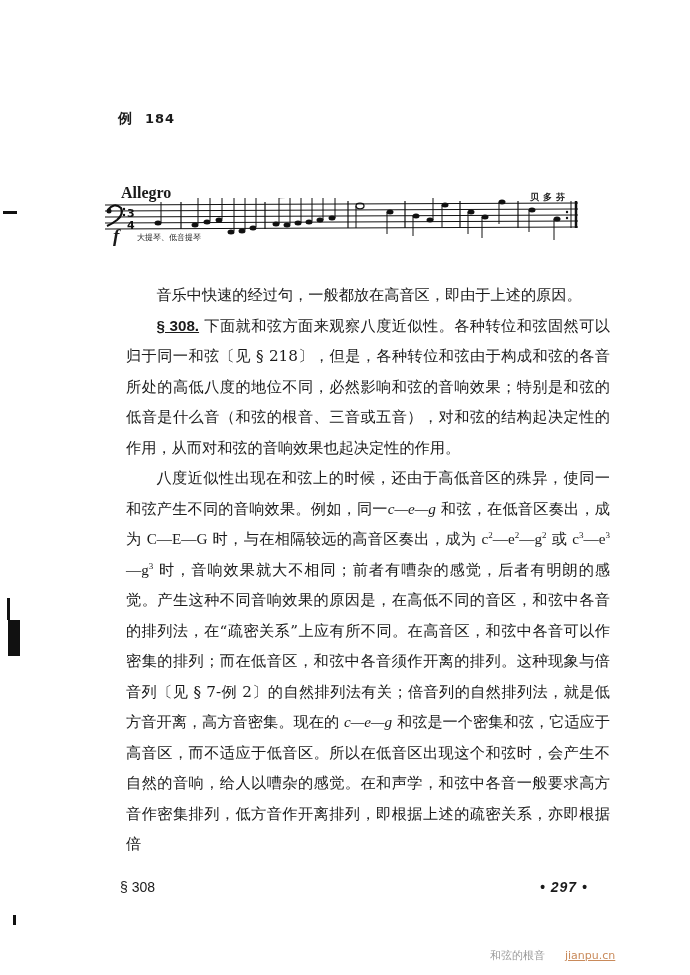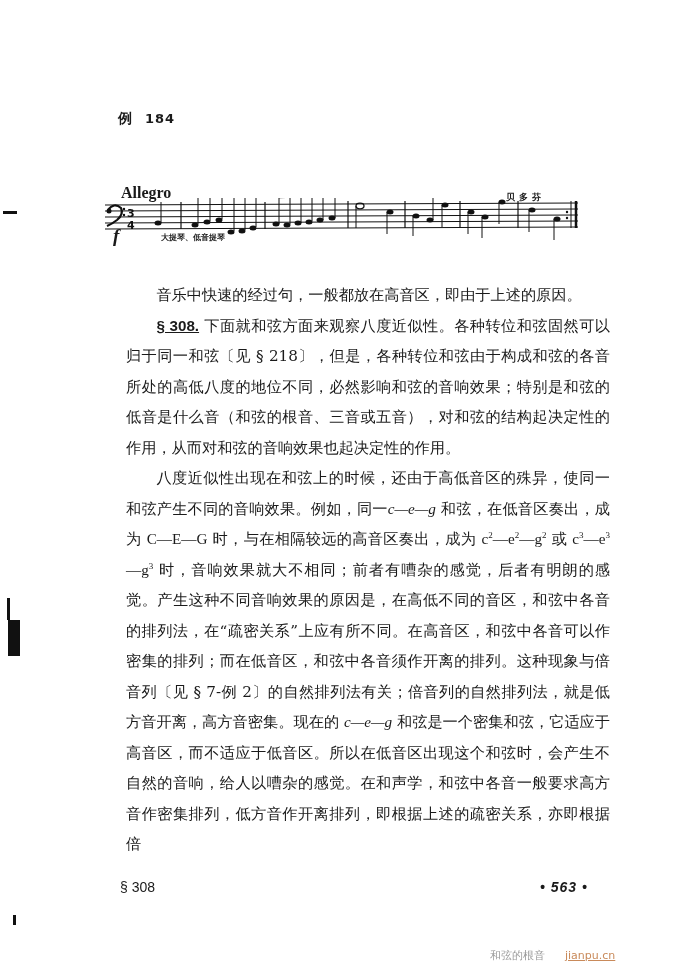--- a/index.html
+++ b/index.html
@@ -23,34 +23,34 @@
       font-weight: bold; font-size: 14px; letter-spacing: 1px;
     }
     .example-label .num { margin-left: 12px; font-size: 13px; }
 
     .tempo {
       position: absolute; left: 121px; top: 184px;
       font-family: "Liberation Serif", serif;
       font-weight: bold; font-size: 16px;
     }
     .composer {
-      position: absolute; left: 506px; top: 191px;
+      position: absolute; left: 530px; top: 191px;
       font-family: "DejaVu Sans", sans-serif;
       font-size: 9px; font-weight: bold; letter-spacing: 4px;
     }
     .staff-svg { position: absolute; left: 100px; top: 198px; }
     .dynamic {
       position: absolute; left: 113px; top: 225px;
       font-family: "Liberation Serif", serif;
       font-style: italic; font-weight: bold; font-size: 19px;
     }
     .instruments {
       position: absolute; left: 137px; top: 232px;
       font-family: "DejaVu Sans", sans-serif;
-      font-size: 8px; font-weight: bold; margin-left: 24px;
+      font-size: 8px; font-weight: normal;
     }
 
     .body-text {
       position: absolute; left: 118px; top: 280px;
       width: 492px;
       font-family: "DejaVu Serif", serif;
       font-size: 15.2px;
       line-height: 30.5px;
       text-align: justify;
       text-align-last: left;
@@ -195,19 +195,19 @@
   <div class="dynamic">f</div>
   <div class="instruments">大提琴、低音提琴</div>
 
   <div class="body-text">
     <p class="indent">音乐中快速的经过句，一般都放在高音区，即由于上述的原因。</p>
     <p class="indent"><span class="sec">§ 308.</span> <span>下面就和弦方面来观察八度近似性。各种转位和弦固然可以归于同一和弦〔见 § 218〕，但是，各种转位和弦由于构成和弦的各音所处的高低八度的地位不同，必然影响和弦的音响效果；特别是和弦的低音是什么音（和弦的根音、三音或五音），对和弦的结构起决定性的作用，从而对和弦的音响效果也起决定性的作用。</span></p>
     <p class="indent"><span>八度近似性出现在和弦上的时候，还由于高低音区的殊异，使同一和弦产生不同的音响效果。例如，同一</span><span class="it">c—e—g</span><span> 和弦，在低音区奏出，成为 </span><span class="ltn">C—E—G</span><span> 时，与在相隔较远的高音区奏出，成为 </span><span class="ltn"><span>c</span><sup>2</sup><span>—e</span><sup>2</sup><span>—g</span><sup>2</sup></span><span> 或 </span><span class="ltn"><span>c</span><sup>3</sup><span>—e</span><sup>3</sup><span>—g</span><sup>3</sup></span><span> 时，音响效果就大不相同；前者有嘈杂的感觉，后者有明朗的感觉。产生这种不同音响效果的原因是，在高低不同的音区，和弦中各音的排列法，在“疏密关系”上应有所不同。在高音区，和弦中各音可以作密集的排列；而在低音区，和弦中各音须作开离的排列。这种现象与倍音列〔见 § 7-例 2〕的自然排列法有关；倍音列的自然排列法，就是低方音开离，高方音密集。现在的 </span><span class="it">c—e—g</span><span> 和弦是一个密集和弦，它适应于高音区，而不适应于低音区。所以在低音区出现这个和弦时，会产生不自然的音响，给人以嘈杂的感觉。在和声学，和弦中各音一般要求高方音作密集排列，低方音作开离排列，即根据上述的疏密关系，亦即根据倍</span></p>
   </div>
 
   <div class="footer-section">§ 308</div>
-  <div class="footer-page">• 563 •</div>
+  <div class="footer-page">• 297 •</div>
 
   <div class="watermark">
     <span>和弦的根音</span><span class="domain">jianpu.cn</span>
   </div>
 
 </div>
 
 </body></html>

